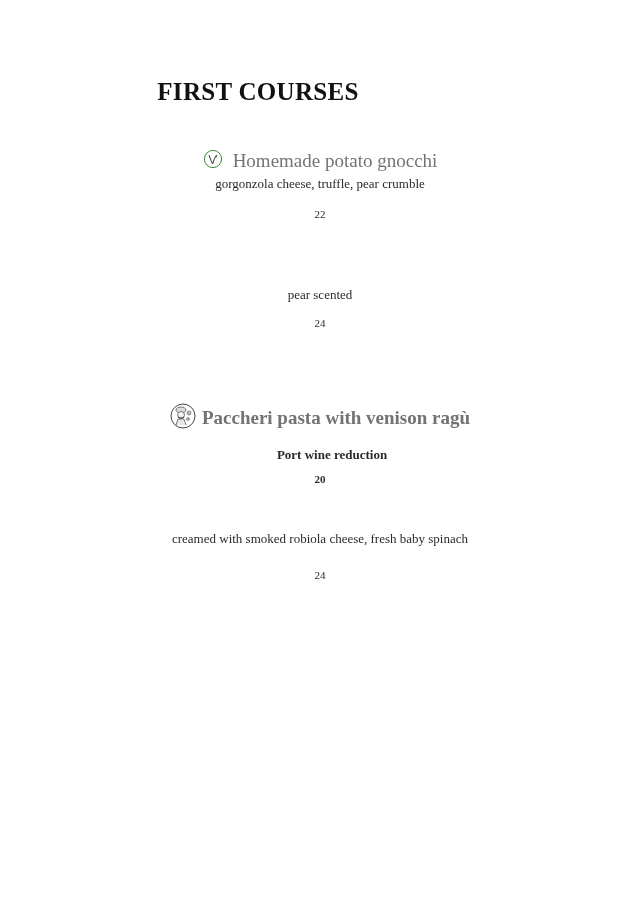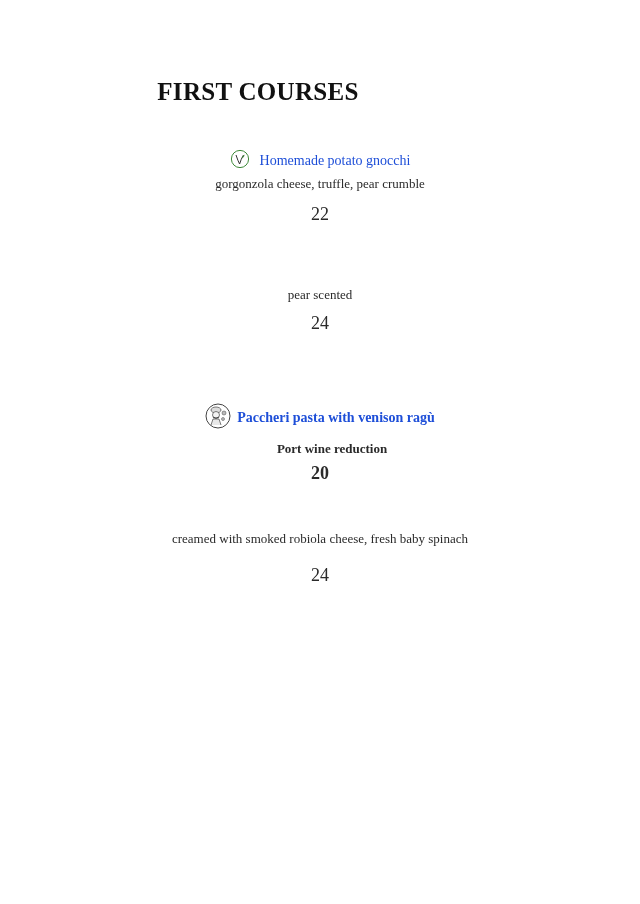--- a/index.html
+++ b/index.html
@@ -2,23 +2,23 @@
 <html><head>
 <meta charset="utf-8">
 <style>
   html, body { margin:0; padding:0; background:#ffffff; }
   body { width:640px; height:904px; position:relative; overflow:hidden;
          font-family:"Liberation Serif","DejaVu Serif",serif; color:#1a1a1a; }
   .title { position:absolute; left:0; width:516px; top:78px; text-align:center;
            font-size:25px; font-weight:bold; letter-spacing:0.3px; color:#111; }
   .item { position:absolute; left:0; width:640px; text-align:center; }
   .name-row { display:flex; justify-content:center; align-items:center; gap:6px; }
-  .name { font-size:14px; color:#1d4ed8; line-height:24px; }
+  .name { font-size:19px; color:#737373; line-height:24px; }
   .desc { font-size:13px; color:#2a2a2a; line-height:18px; }
-  .price { font-size:18px; color:#2a2a2a; line-height:16px; }
+  .price { font-size:11px; color:#2a2a2a; line-height:16px; }
   .icon { display:inline-block; }
 </style>
 </head>
 <body>
 
 <div class="title">FIRST COURSES</div>
 
 <div class="item" style="top:149px;">
   <div class="name-row">
     <span class="icon">
@@ -48,20 +48,20 @@
         <ellipse cx="11" cy="7" rx="5" ry="3" fill="#ddd" stroke="#444" stroke-width="0.7"></ellipse>
         <circle cx="11" cy="12" r="3.5" fill="#f4f4f4" stroke="#444" stroke-width="0.7"></circle>
         <path d="M8 14 Q11 16 14 14" fill="none" stroke="#333" stroke-width="0.8"></path>
         <path d="M6 22 L8 16 L14 16 L16 22" fill="#e8e8e8" stroke="#444" stroke-width="0.7"></path>
         <circle cx="19" cy="10" r="2" fill="#bbb" stroke="#444" stroke-width="0.5"></circle>
         <circle cx="18" cy="16" r="1.5" fill="#bbb" stroke="#444" stroke-width="0.5"></circle>
       </svg>
     </span>
     <span class="name">Paccheri pasta with venison ragù</span>
   </div>
-  <div class="desc" style="margin-top:7px; padding-left:24px;">Port wine reduction</div>
+  <div class="desc" style="margin-top:13px; padding-left:24px;">Port wine reduction</div>
   <div class="price" style="margin-top:7px;">20</div>
 </div>
 
 <div class="item" style="top:518px;">
   <div class="desc" style="margin-top:12px;">creamed with smoked robiola cheese, fresh baby spinach</div>
   <div class="price" style="margin-top:19px;">24</div>
 </div>
 
 </body></html>

